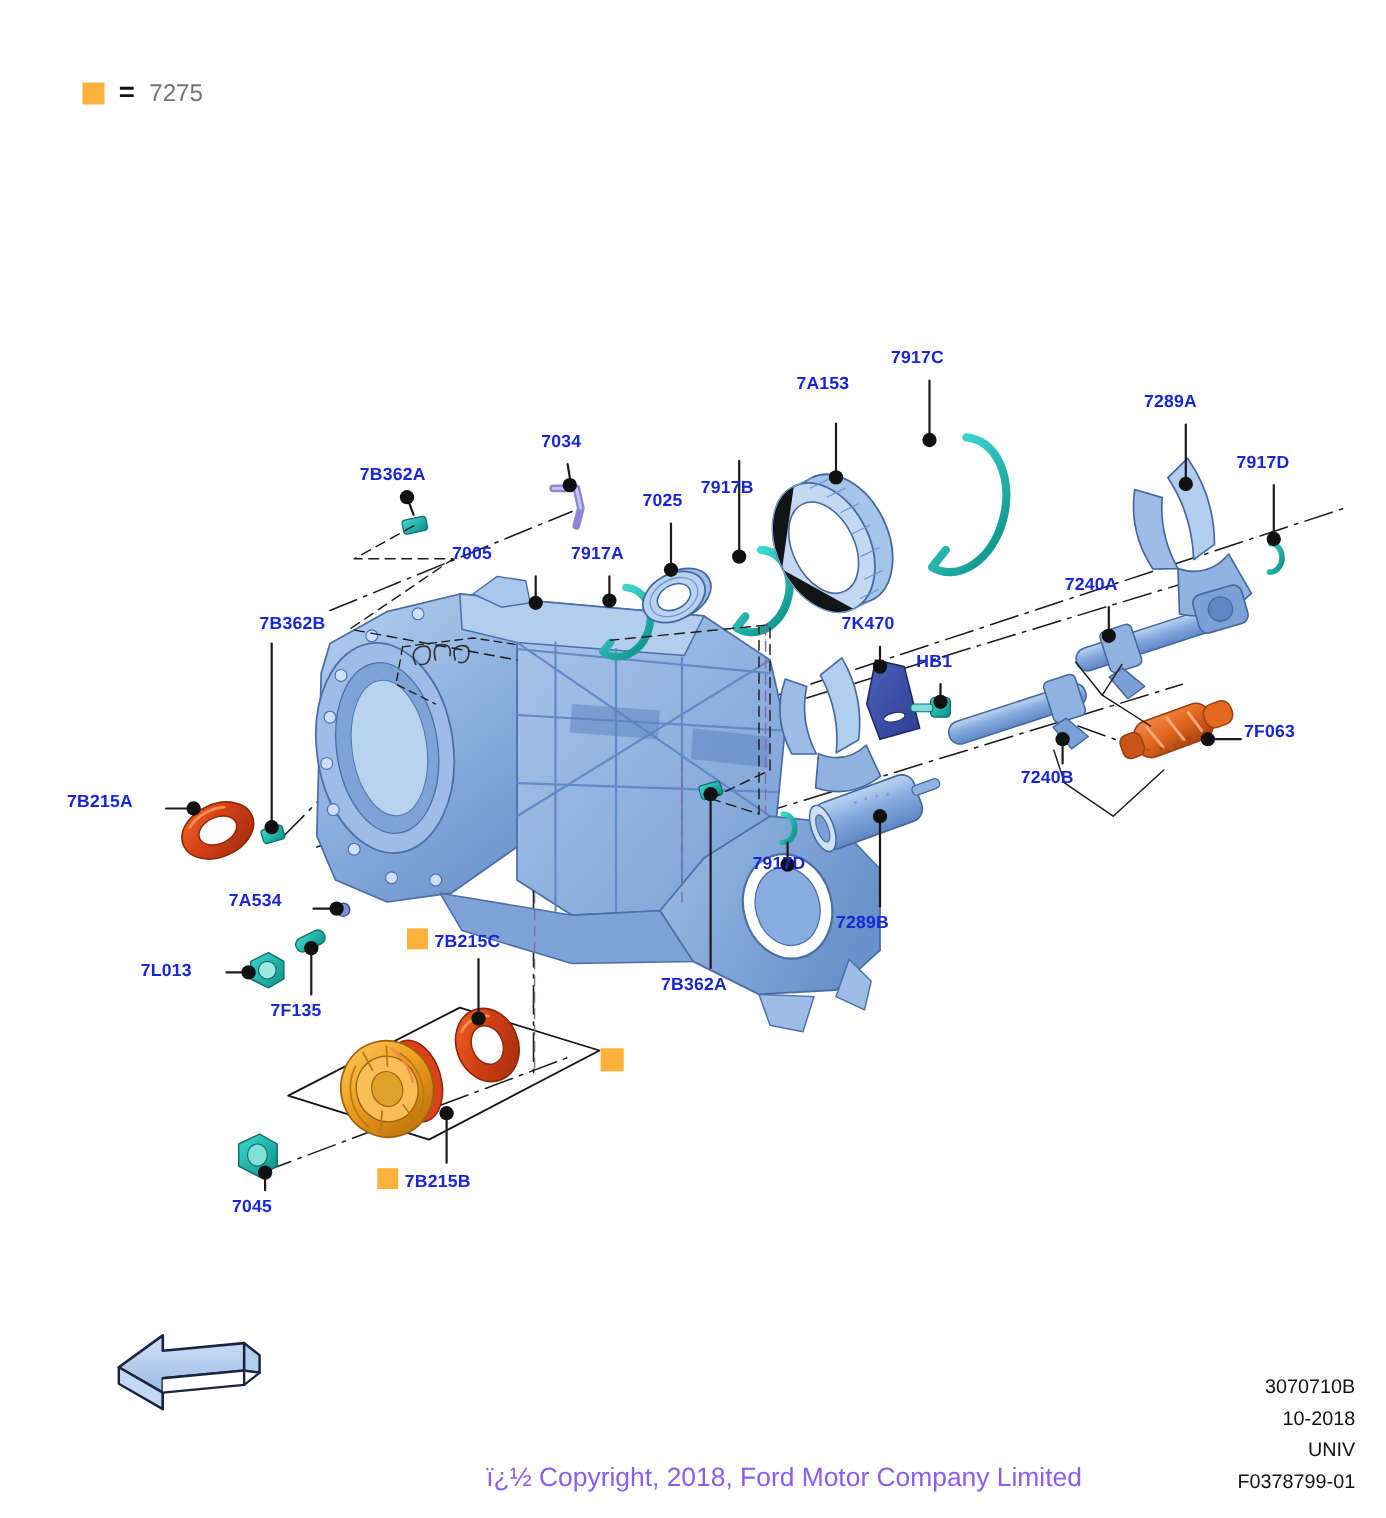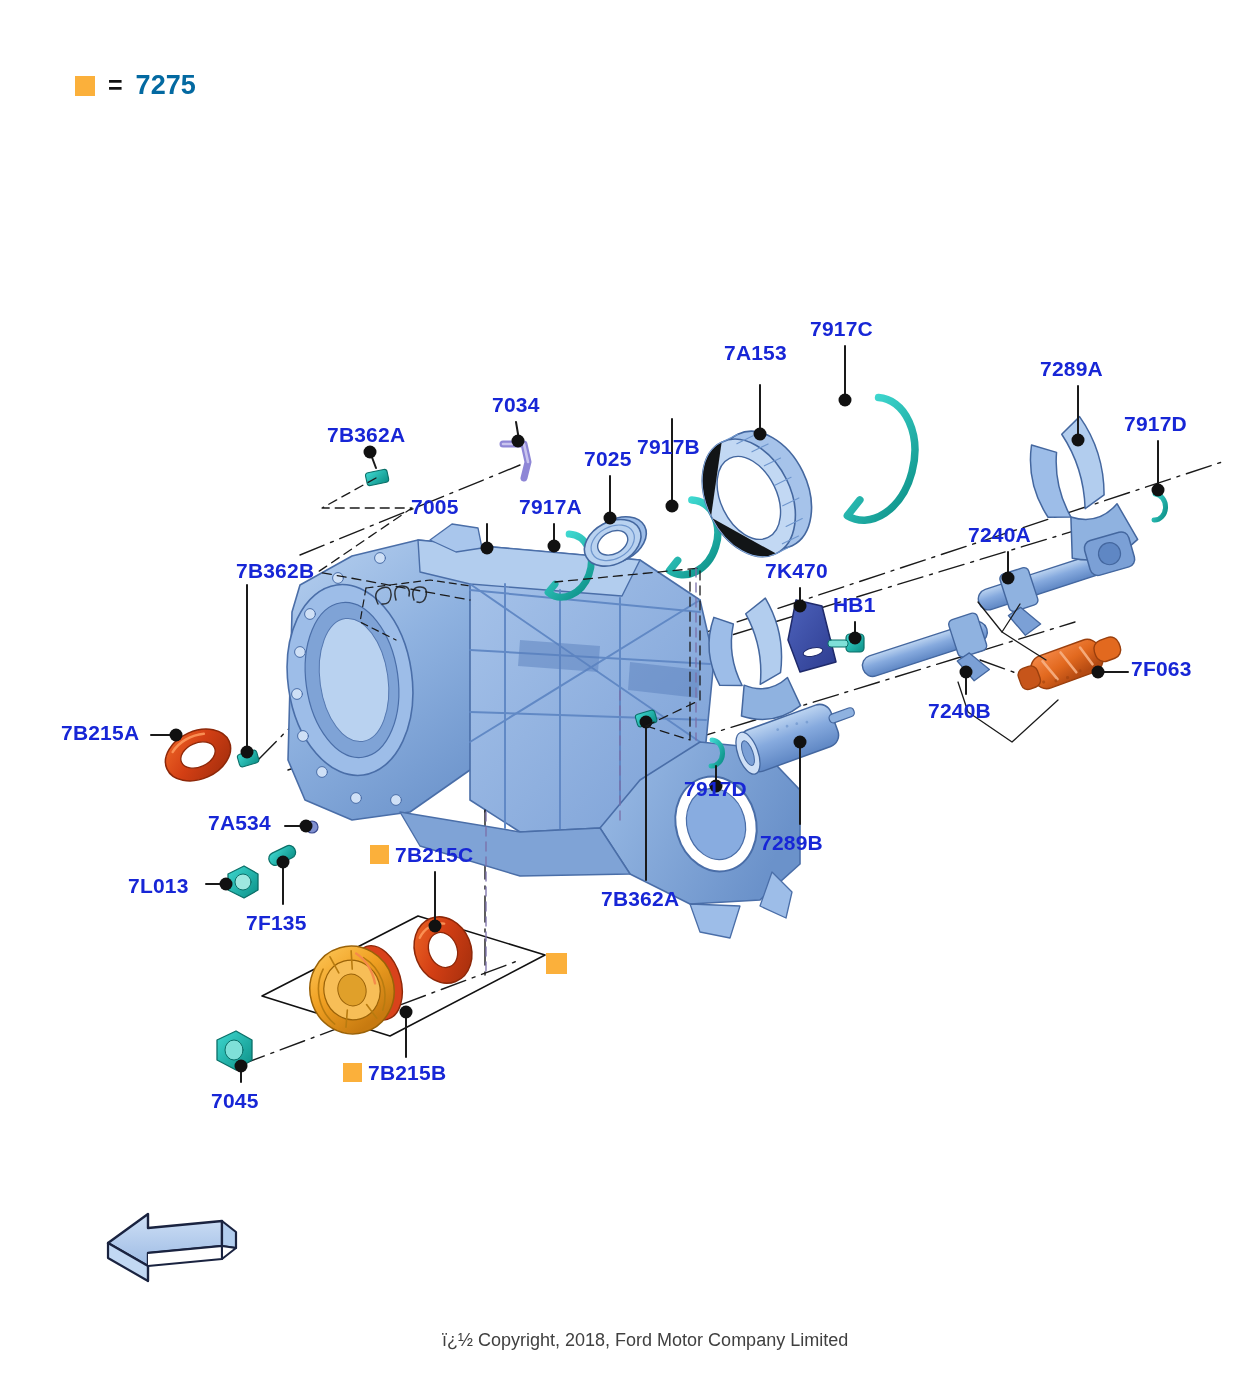--- a/index.html
+++ b/index.html
@@ -1,29 +1,29 @@
 <!DOCTYPE html>
 <html><head>
 <meta charset="utf-8">
 <style>
   html,body{margin:0;padding:0;background:#ffffff;}
   body{width:1260px;height:1380px;position:relative;overflow:hidden;
        font-family:"Liberation Sans","DejaVu Sans",sans-serif;}
   #stage{position:absolute;left:0;top:0;width:1260px;height:1380px;}
   svg#art{position:absolute;left:0;top:0;width:1260px;height:1380px;}
 
-  .lbl{position:absolute;color:#1726d6;font-weight:bold;font-size:21px;
+  .lbl{position:absolute;color:#1726d6;font-weight:bold;font-size:16px;
        letter-spacing:.2px;white-space:nowrap;line-height:1;}
   .legend{position:absolute;left:75px;top:70px;display:flex;align-items:center;gap:13px;}
   .legend .sq{width:20px;height:20px;background:#fbb03b;display:block;}
   .legend .eq{color:#111;font-weight:bold;font-size:25px;}
-  .legend .val{color:#0369a1;font-weight:bold;font-size:27px;}
+  .legend .val{color:#737373;font-weight:normal;font-size:22px;}
   .kitmark{width:19px;height:19px;background:#fbb03b;display:inline-block;
            vertical-align:-2px;margin-right:6px;}
-  .footer{position:absolute;color:#404040;font-size:18px;white-space:nowrap;}
+  .footer{position:absolute;color:#8b5cf6;font-size:24px;white-space:nowrap;}
   #copyright{left:442px;top:1330px;}
   #meta{right:28px;top:1246px;text-align:right;color:#111;font-size:18px;line-height:1.62;}
 </style>
 </head>
 <body>
 
 <div id="stage">
 
   <div class="legend">
     <span class="sq"></span>
@@ -483,14 +483,20 @@
       <div class="lbl" style="left: 208px; top: 812px;">7A534</div>
       <div class="lbl" style="left: 128px; top: 875px;">7L013</div>
       <div class="lbl" style="left: 246px; top: 912px;">7F135</div>
       <div class="lbl" style="left: 211px; top: 1090px;">7045</div>
       <div class="lbl" style="left: 370px; top: 844px;"><span class="kitmark"></span><span>7B215C</span></div>
       <div class="lbl" style="left: 343px; top: 1062px;"><span class="kitmark"></span><span>7B215B</span></div>
     </div>
 
   <div class="footer" id="copyright">ï¿½ Copyright, 2018, Ford Motor Company Limited</div>
 
+  <div id="meta" class="footer">
+    <div>3070710B</div>
+    <div>10-2018</div>
+    <div>UNIV</div>
+    <div>F0378799-01</div>
+  </div>
 
 </div>
 
 </body></html>

